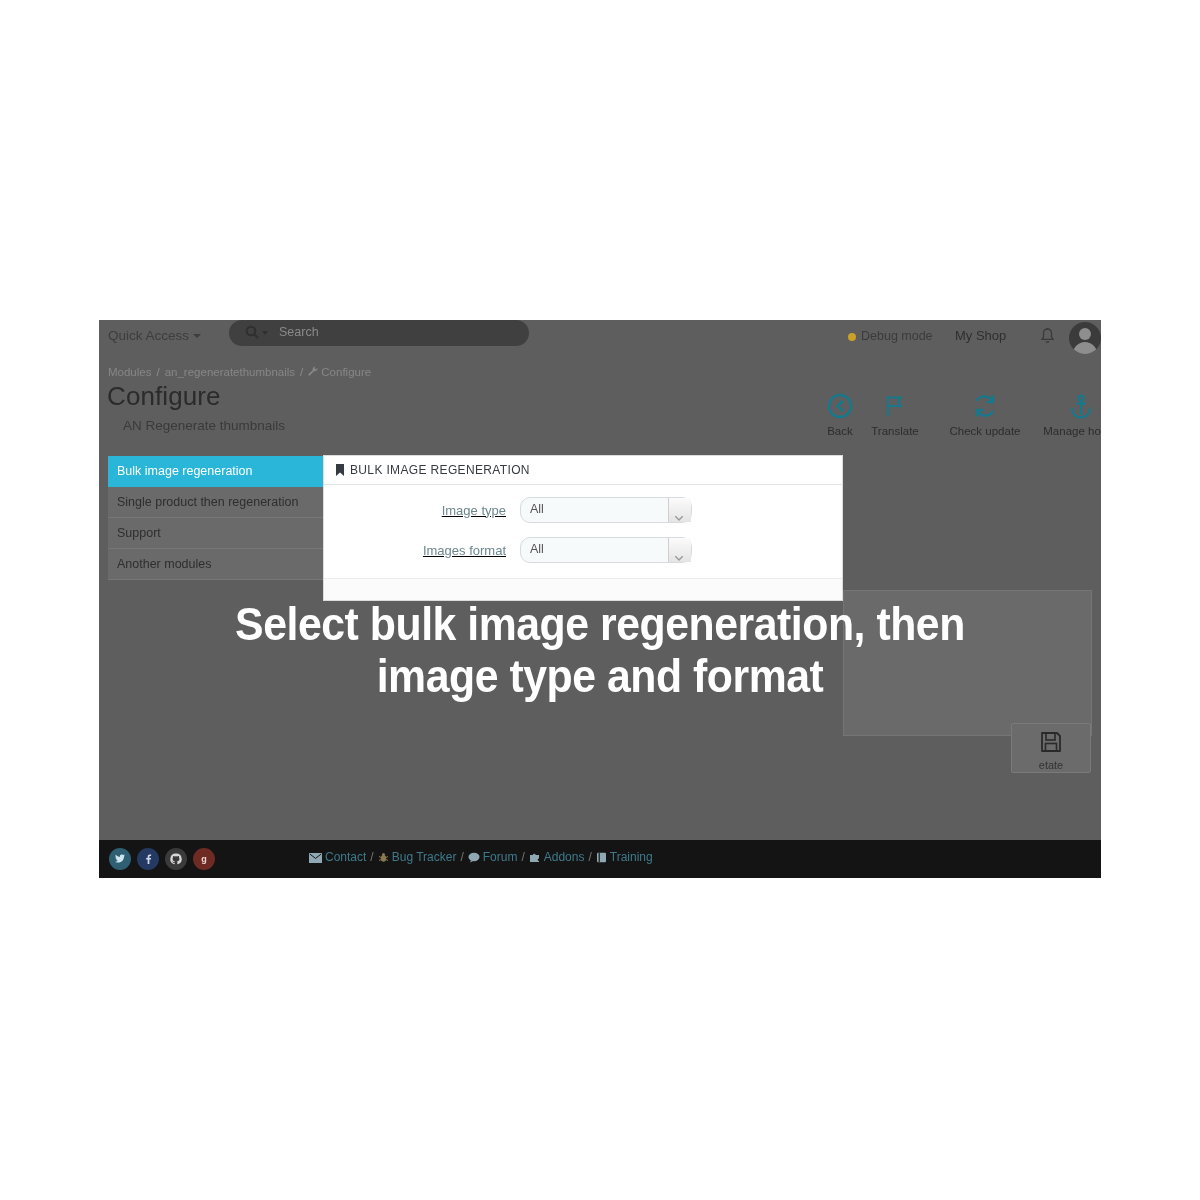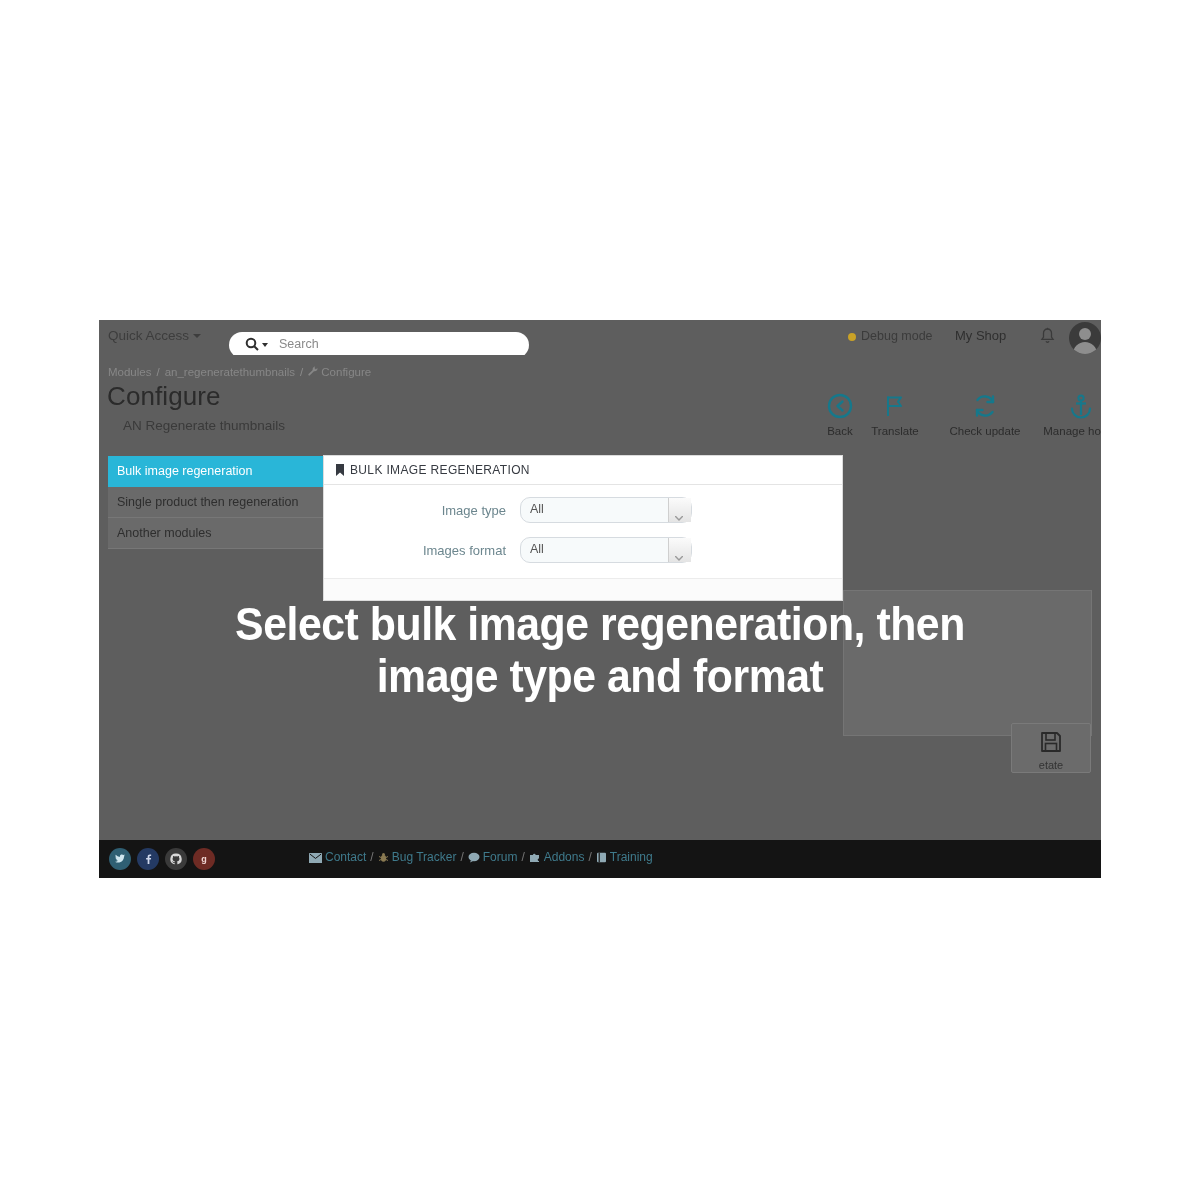--- a/index.html
+++ b/index.html
@@ -23,22 +23,22 @@
     background:#5e5e5e;
   }
   .qa{
     position:absolute;left:9px;top:8px;
     font-size:13.5px;color:#3d3d3d;white-space:nowrap;
   }
   .caret{display:inline-block;width:0;height:0;margin-left:4px;
     border-left:4px solid transparent;border-right:4px solid transparent;
     border-top:4px solid #3d3d3d;vertical-align:middle;}
   .searchwrap{
-    position:absolute;left:130px;top:12px;width:300px;height:26px;
-    background:#ffffff;border-radius:13px;
+    position:absolute;left:130px;top:0;width:300px;height:26px;
+    background:#404040;border-radius:13px;
   }
   .searchwrap .mag{
     position:absolute;left:16px;top:5px;width:14px;height:14px;
     color:#2f2f2f;
   }
   .searchwrap .mcaret{
     position:absolute;left:33px;top:11px;width:0;height:0;
     border-left:3.5px solid transparent;border-right:3.5px solid transparent;
     border-top:4px solid #2f2f2f;
   }
@@ -123,21 +123,21 @@
     background:#ffffff;border:1px solid #dcdcdc;box-sizing:border-box;
     z-index:5;
   }
   .panelhead{
     height:28px;line-height:28px;padding-left:11px;
     border-bottom:1px solid #e4e4e4;
     font-size:12px;color:#363a41;letter-spacing:.35px;
     white-space:nowrap;
   }
   .panelhead .bmk{margin-right:5px;color:#363a41;display:inline-block;vertical-align:-2px;}
-  .panelbody{padding:12px 0 10px 0;}
+  .panelbody{padding:12px 0 10px 0;text-decoration:underline;}
   .frow{display:flex;align-items:center;margin:0 0 14px 0;}
   .frow:last-child{margin-bottom:2px;}
   .flabel{
     width:196px;text-align:right;padding-right:14px;
     font-size:13px;color:#6c868e;box-sizing:border-box;white-space:nowrap;
   }
   .fsel{
     position:relative;width:172px;height:26px;
     background:#f7fafb;border:1px solid #d6dbe0;border-radius:10px;
     box-sizing:border-box;
@@ -310,20 +310,23 @@
     </div>
 
     <div class="contentband">
 
       <div class="tabs">
         <div class="tab active">
           <span>Bulk image regeneration</span>
         </div>
         <div class="tab">
           <span>Single product then regeneration</span>
+        </div>
+        <div class="tab">
+          <span>Support</span>
         </div>
         <div class="tab">
           <span>Another modules</span>
         </div>
       </div>
 
       <div class="rightcard"></div>
 
       <div class="savebtn">
         <span class="ic">

